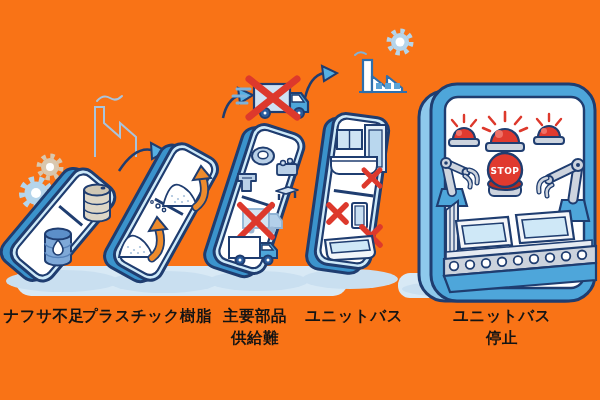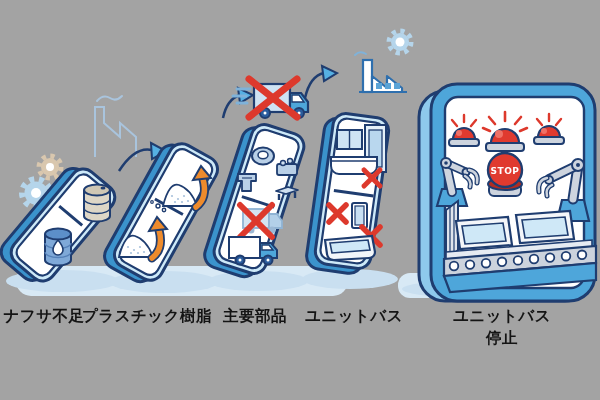--- a/index.html
+++ b/index.html
@@ -1,16 +1,16 @@
 <!DOCTYPE html>
 <html><head>
 <meta charset="utf-8">
 <style>
   html,body{margin:0;padding:0;background:#fff;}
-  .stage{position:relative;width:600px;height:400px;background:#a3a3a3;overflow:hidden;
+  .stage{position:relative;width:600px;height:400px;background:#f97316;overflow:hidden;
          font-family:"DejaVu Sans","Liberation Sans",sans-serif;}
   .stage svg{position:absolute;left:0;top:0;}
   .label{position:absolute;top:306px;font-weight:bold;font-size:15.5px;line-height:21.5px;
          color:#141414;text-align:center;letter-spacing:0.5px;white-space:nowrap;}
   .l1{left:-16px;width:120px;}
   .l2{left:77px;width:140px;}
   .l3{left:195px;width:120px;}
   .l4{left:294px;width:120px;}
   .l5{left:442px;width:120px;}
 </style>
@@ -335,20 +335,21 @@
 </svg>
 
   <div class="label l1">
     <div>ナフサ不足</div>
   </div>
   <div class="label l2">
     <div>プラスチック樹脂</div>
   </div>
   <div class="label l3">
     <div>主要部品</div>
+    <div>供給難</div>
   </div>
   <div class="label l4">
     <div>ユニットバス</div>
   </div>
   <div class="label l5">
     <div>ユニットバス</div>
     <div>停止</div>
   </div>
 </div>
 

